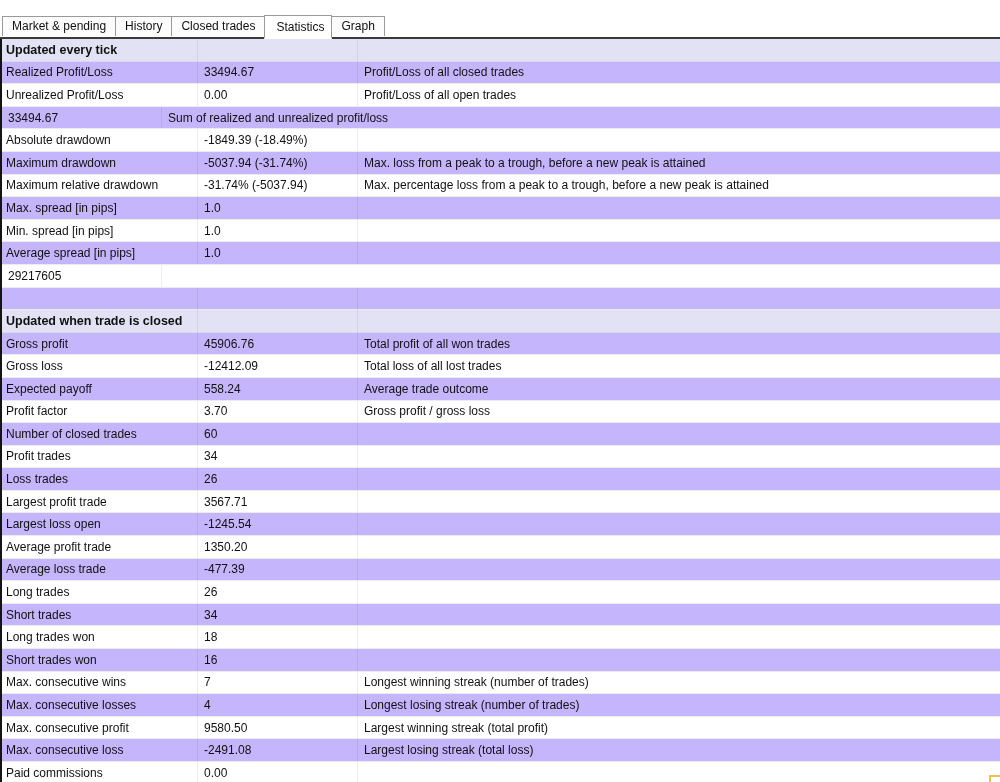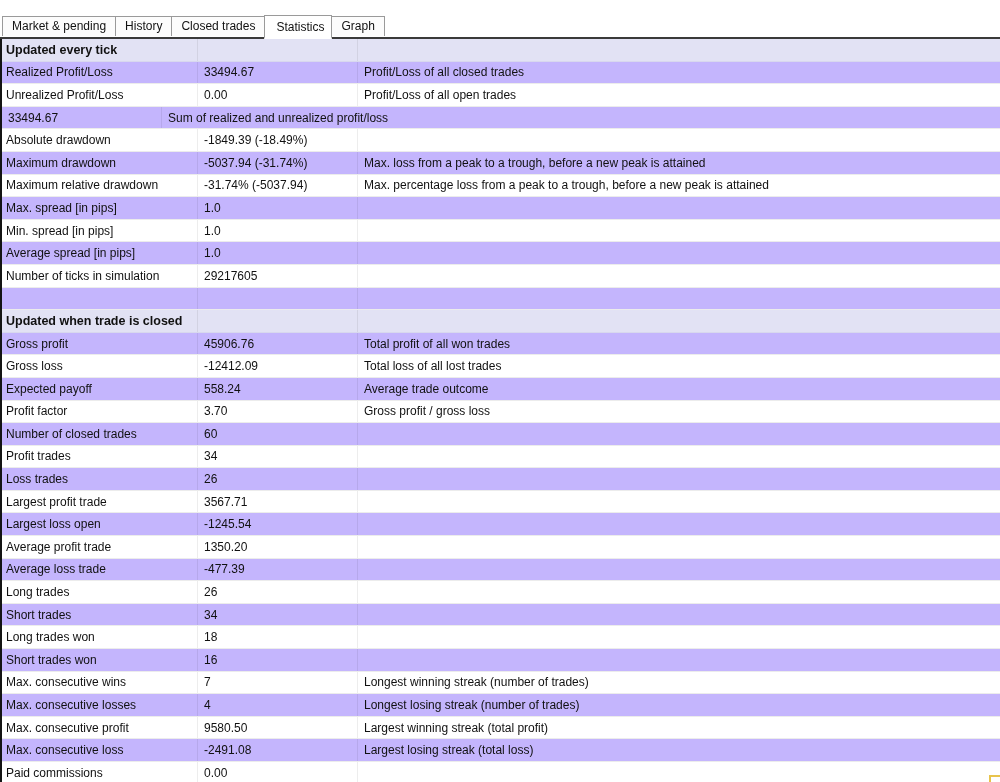--- a/index.html
+++ b/index.html
@@ -127,21 +127,20 @@
       <div class="cell c1">Min. spread [in pips]</div>
       <div class="cell c2">1.0</div>
       <div class="cell c3"></div>
     </div>
     <div class="row gray">
       <div class="cell c1">Average spread [in pips]</div>
       <div class="cell c2">1.0</div>
       <div class="cell c3"></div>
     </div>
     <div class="row">
-      <div class="cell c1">Number of ticks in simulation</div>
       <div class="cell c2">29217605</div>
       <div class="cell c3"></div>
     </div>
     <div class="row gray">
       <div class="cell c1"></div>
       <div class="cell c2"></div>
       <div class="cell c3"></div>
     </div>
     <div class="row section">
       <div class="cell c1">Updated when trade is closed</div>

